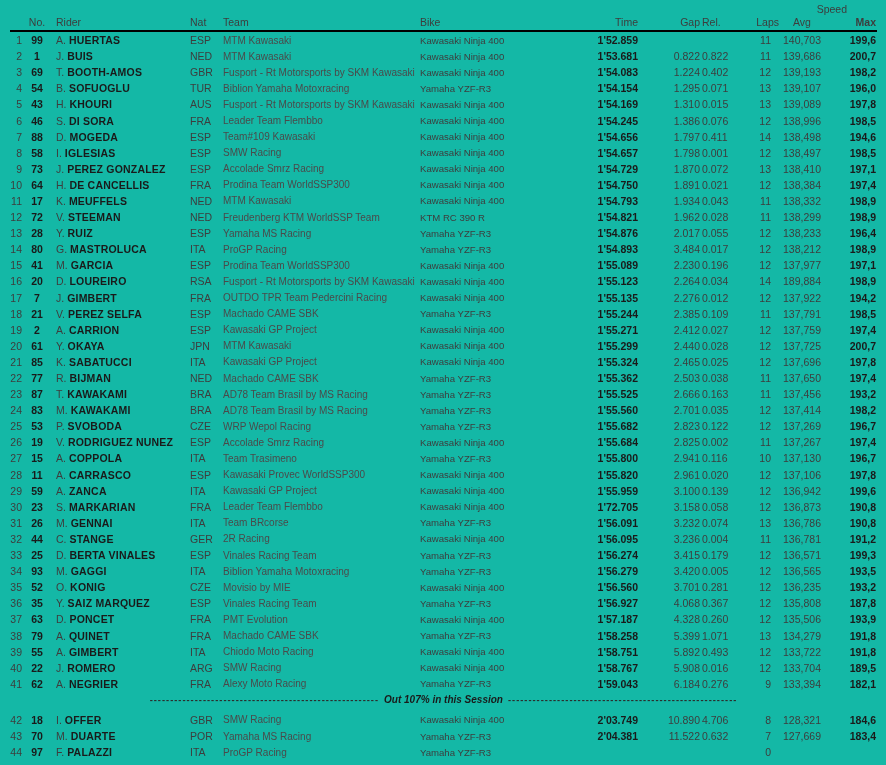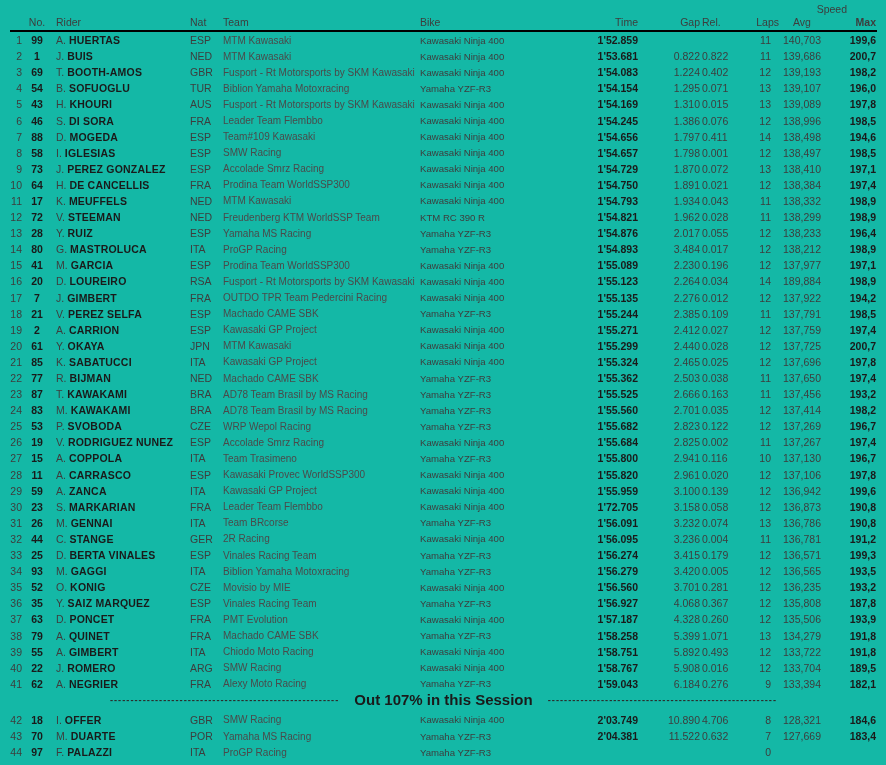--- a/index.html
+++ b/index.html
@@ -52,21 +52,21 @@
   .hdr .max{font-weight:bold;color:#3d3d3d;}
   .hdr .laps{margin-right:-8px;}
   .hdr .rider{padding-left:6px;}
   .sep{
     height:16.1px;
     display:flex;align-items:center;justify-content:center;
     font-size:9.3px;font-weight:bold;color:#1a1a1a;
     overflow:hidden;white-space:nowrap;
   }
   .sep .dash{letter-spacing:1px;color:#2b2b2b;}
-  .sep .seplabel{margin:0 15px;font-size:15px;}
+  .sep .seplabel{margin:0 5px;font-size:10px;font-style:italic;}
   #rows-out{margin-top:4px;}
 </style>
 </head>
 <body>
 
 <div class="sheet">
   <div class="tablewrap">
 
     <div class="hdr">
       <div class="speedrow">

